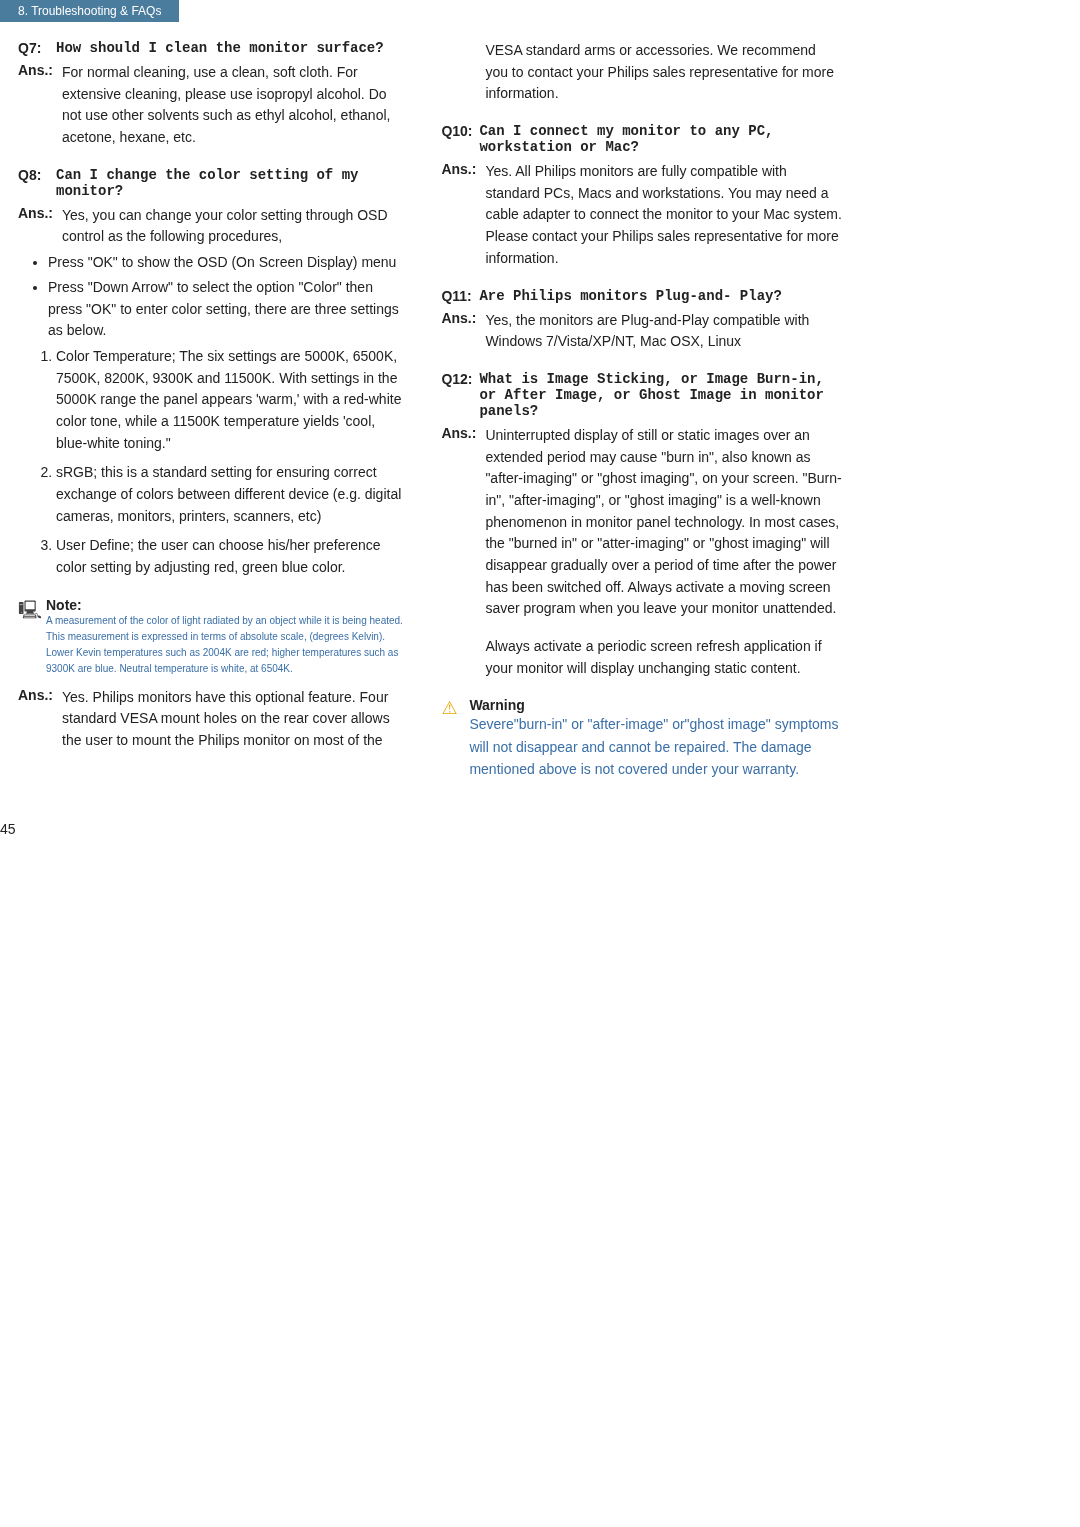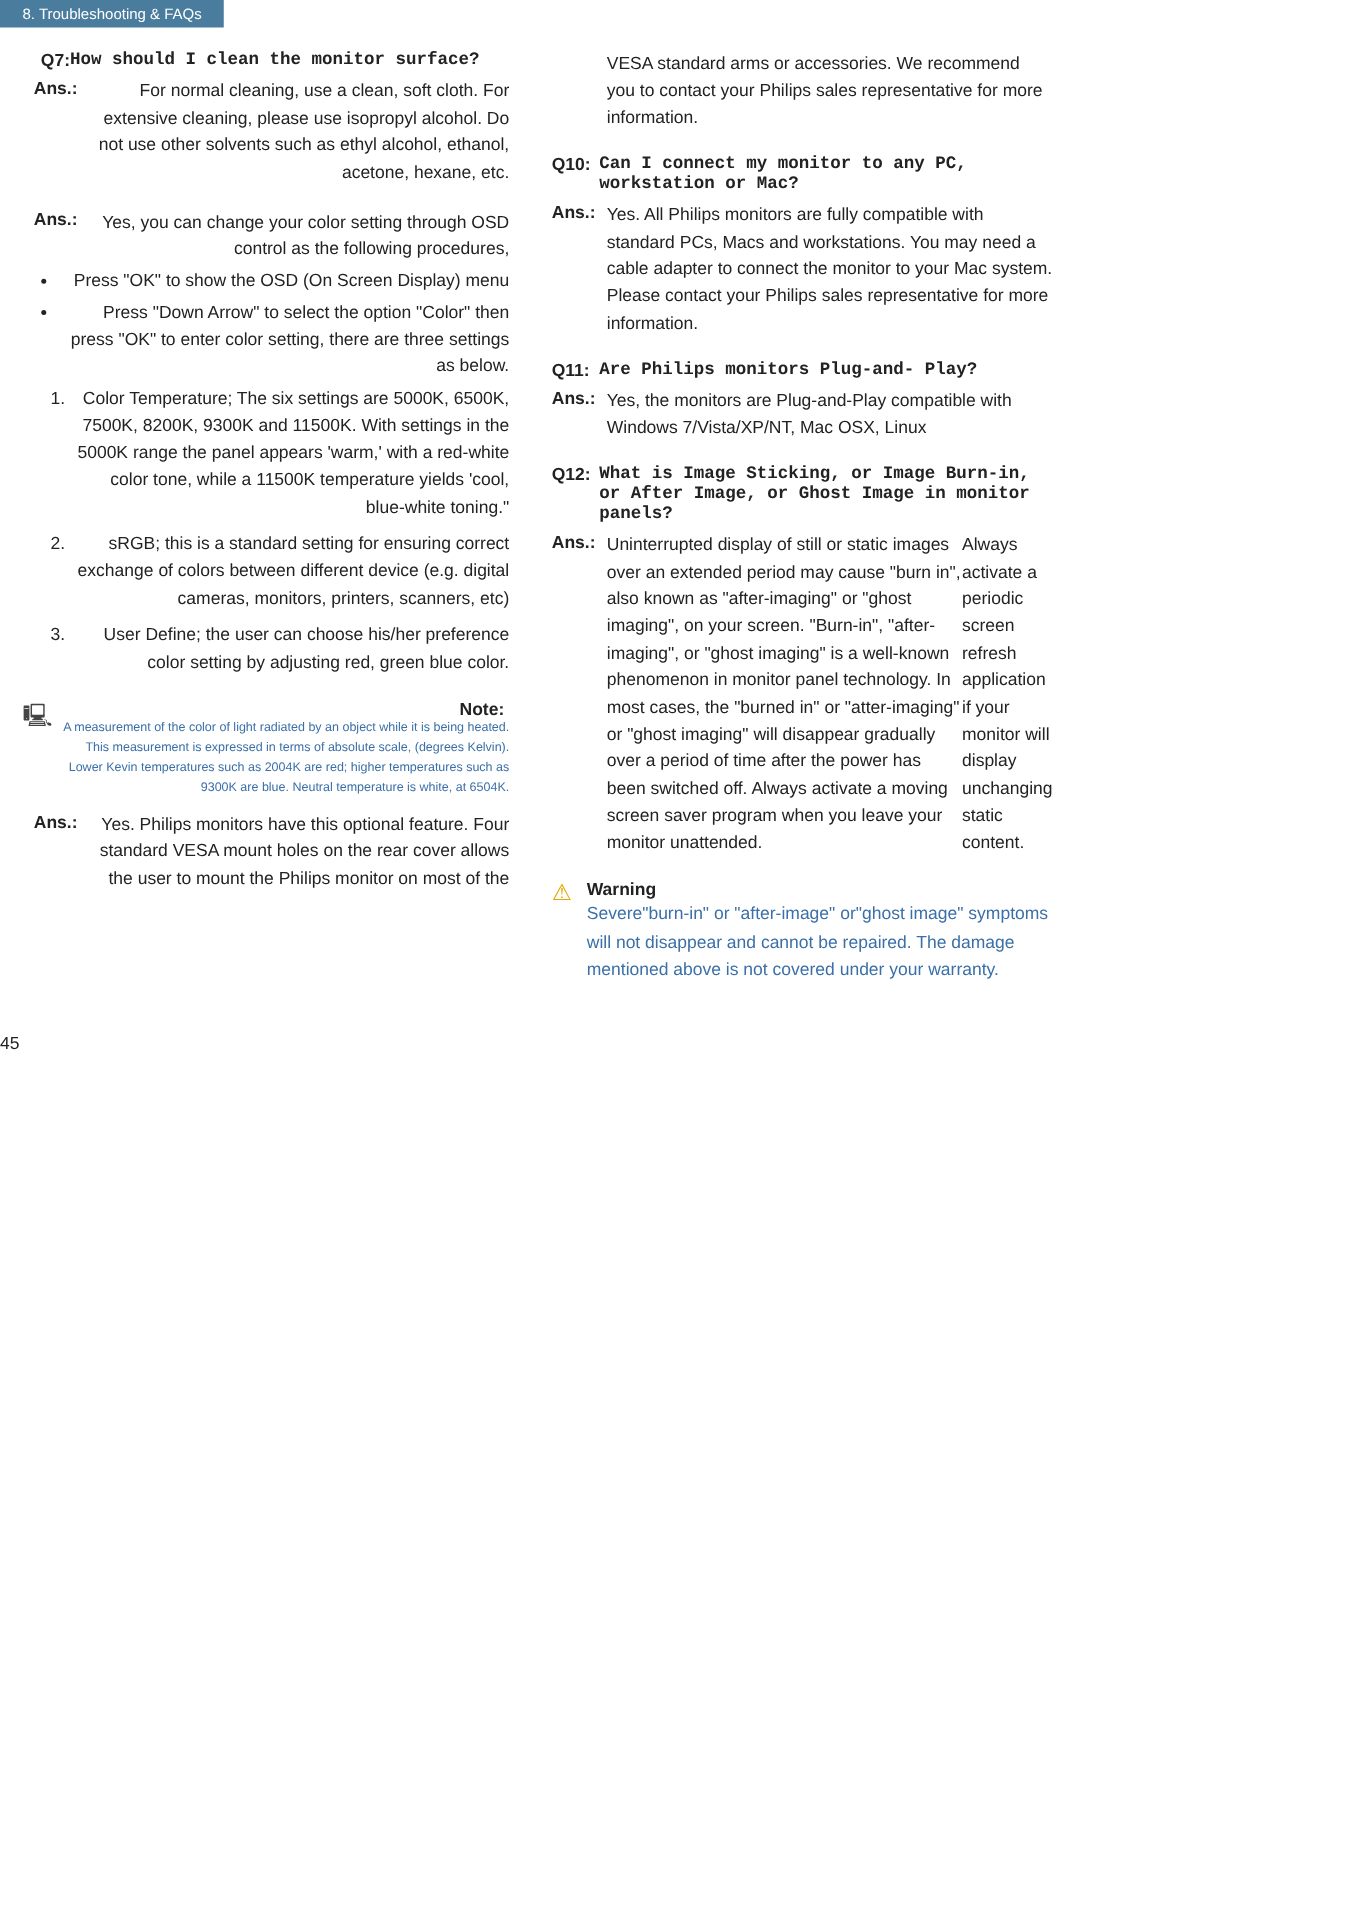--- a/index.html
+++ b/index.html
@@ -27,21 +27,20 @@
     }
     .content {
       display: flex;
       flex-direction: row;
       padding: 0 18px;
       gap: 0;
     }
     .left-col {
       width: 510px;
       padding-right: 24px;
-      text-align: right;
     }
     .right-col {
       width: 510px;
       padding-left: 10px;
     }
     .qa-block {
       margin-bottom: 18px;
     }
     .q-line {
       display: flex;
@@ -163,20 +162,27 @@
           <span class="q-label">Q7:</span>
           <span class="q-text">How should I clean the monitor surface?</span>
         </div>
         <div class="ans-block">
           <span class="ans-label">Ans.:</span>
           <span class="ans-text">For normal cleaning, use a clean, soft cloth. For extensive cleaning, please use isopropyl alcohol. Do not use other solvents such as ethyl alcohol, ethanol, acetone, hexane, etc.</span>
         </div>
       </div>
 
       <div class="qa-block">
+        <div class="q-line">
+          <span class="q-label">Q8:</span>
+          <span class="q-text">
+            <span>Can I change the color setting of my</span><br>
+            <span>monitor?</span>
+          </span>
+        </div>
         <div class="ans-block">
           <span class="ans-label">Ans.:</span>
           <span class="ans-text">Yes, you can change your color setting through OSD control as the following procedures,</span>
         </div>
         <ul class="bullet-list">
           <li>Press "OK" to show the OSD (On Screen Display) menu</li>
           <li>Press "Down Arrow" to select the option "Color" then press "OK" to enter color setting, there are three settings as below.</li>
         </ul>
         <ol class="numbered-list">
           <li>Color Temperature; The six settings are 5000K, 6500K, 7500K, 8200K, 9300K and 11500K. With settings in the 5000K range the panel appears 'warm,' with a red-white color tone, while a 11500K temperature yields 'cool, blue-white toning."</li>
@@ -230,21 +236,21 @@
         </div>
       </div>
 
       <div class="qa-block">
         <div class="q-line">
           <span class="q-label">Q12:</span>
           <span class="q-text">What is Image Sticking, or Image Burn-in, or After Image, or Ghost Image in monitor panels?</span>
         </div>
         <div class="ans-block">
           <span class="ans-label">Ans.:</span>
-          <div style="display:flex; flex-direction:row;">
+          <div style="display:flex; flex-direction:column;">
             <span class="ans-text">Uninterrupted display of still or static images over an extended period may cause "burn in", also known as "after-imaging" or "ghost imaging", on your screen. "Burn-in", "after-imaging", or "ghost imaging" is a well-known phenomenon in monitor panel technology. In most cases, the "burned in" or "atter-imaging" or "ghost imaging" will disappear gradually over a period of time after the power has been switched off. Always activate a moving screen saver program when you leave your monitor unattended.</span>
             <br>
             <span class="ans-text">Always activate a periodic screen refresh application if your monitor will display unchanging static content.</span>
           </div>
         </div>
       </div>
 
       <div class="warning-block">
         <span class="warning-icon">⚠</span>
         <div>

